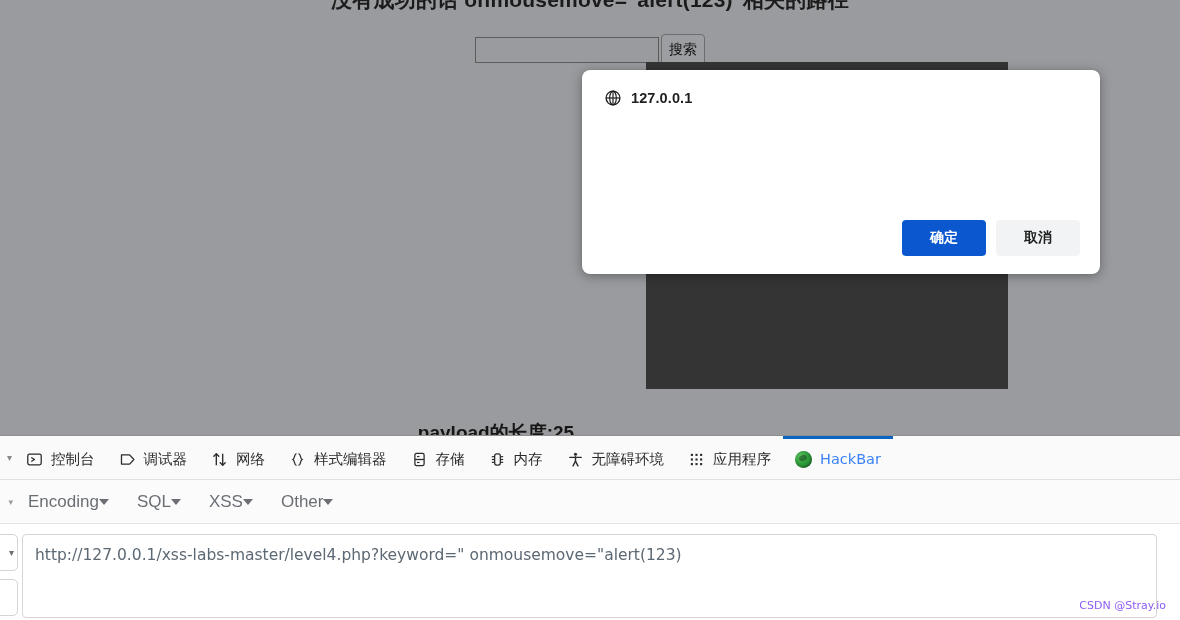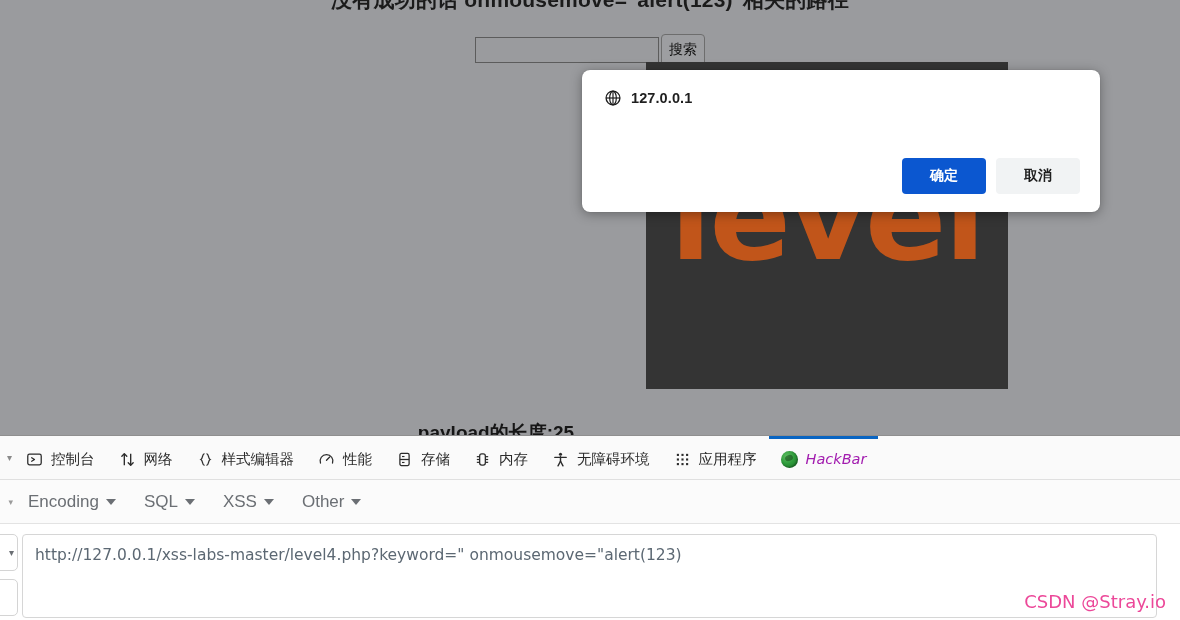--- a/index.html
+++ b/index.html
@@ -91,21 +91,21 @@
     font-size: 19px;
     font-weight: bold;
     color: #161616;
     white-space: nowrap;
   }
 
   
   #modal {
     position: absolute;
     left: 582px; top: 70px;
-    width: 518px; height: 142px;
+    width: 518px; height: 204px;
     background: #ffffff;
     border-radius: 8px;
     box-shadow: 0 2px 12px rgba(0,0,0,.34), 0 0 1px rgba(0,0,0,.25);
     z-index: 40;
   }
   .modal-head {
     display: flex; align-items: center;
     gap: 9px;
     padding: 19px 22px 0 22px;
   }
@@ -172,23 +172,22 @@
     gap: 8px;
     padding: 0 12px;
     font-size: 14.5px;
     color: #2b2b2b;
     white-space: nowrap;
     cursor: pointer;
     border-top: 3px solid transparent;
     font-family: "DejaVu Sans", sans-serif;
   }
   .dt-tab.active {
-    color: #a21caf;
+    color: #3b82f6;
     border-top-color: #0a65c2;
-    font-style: italic;
   }
   .dt-ico { width: 17px; height: 17px; display:block; flex:none; }
   .hb-ico {
     width: 17px; height: 17px; flex: none;
     border-radius: 50%;
     background: radial-gradient(circle at 35% 32%, #5fbf62 0%, #2e9b3b 46%, #1d7a2a 100%);
     box-shadow: inset -1px -1px 2px rgba(0,0,0,.35);
     position: relative;
   }
   .hb-ico::after {
@@ -205,21 +204,21 @@
     background: #fbfbfb;
     border-bottom: 1px solid #e3e3e3;
     overflow: hidden;
   }
   .hb-clip {
     width: 14px; flex:none;
     display:flex; align-items:center; justify-content:flex-end;
     color:#9a9a9a; font-size: 9px; padding-right:1px;
   }
   .hb-menu {
-    display: flex; align-items: center; gap: 7px;
+    display: flex; align-items: center; 
     padding: 0 14px;
     font-size: 17px;
     color: #6b6f74;
     cursor: pointer;
     white-space: nowrap;
   }
   .caret {
     width:0;height:0;
     border-left:5px solid transparent;
     border-right:5px solid transparent;
@@ -266,22 +265,22 @@
     resize: none;
     outline: none;
     line-height: 1.35;
     overflow: hidden;
     white-space: pre-wrap;
   }
 
   .watermark {
     position: absolute;
     right: 14px; bottom: 8px;
-    font-size: 18px;
-    color: #ec4899;
+    font-size: 11px;
+    color: #8b5cf6;
     font-family: "DejaVu Sans", sans-serif;
     z-index: 90;
     user-select: none;
   }
 </style>
 </head>
 <body>
 
 <div id="page-area">
 
@@ -323,46 +322,45 @@
     <div class="dt-clip">▾</div>
 
     <div class="dt-tab">
       <svg class="dt-ico" viewBox="0 0 24 24">
         <rect x="2.5" y="4.5" width="19" height="15" rx="2.5" fill="none" stroke="#2b2b2b" stroke-width="1.8"></rect>
         <polyline points="8,9.5 12,12 8,14.5" fill="none" stroke="#2b2b2b" stroke-width="1.8" stroke-linecap="round" stroke-linejoin="round"></polyline>
       </svg>
       <span>控制台</span>
     </div>
 
+    <div class="dt-tab">
+      <svg class="dt-ico" viewBox="0 0 24 24">
+        <path d="M3.5 5.5 H15 L21 12 L15 18.5 H3.5 Z" fill="none" stroke="#2b2b2b" stroke-width="1.8" stroke-linejoin="round"></path>
+      </svg>
+      <span>调试器</span>
+    </div>
 
     <div class="dt-tab">
       <svg class="dt-ico" viewBox="0 0 24 24">
         <line x1="7.5" y1="20" x2="7.5" y2="4" stroke="#2b2b2b" stroke-width="1.9"></line>
         <polyline points="4,7.5 7.5,4 11,7.5" fill="none" stroke="#2b2b2b" stroke-width="1.9" stroke-linecap="round" stroke-linejoin="round"></polyline>
         <line x1="16.5" y1="4" x2="16.5" y2="20" stroke="#2b2b2b" stroke-width="1.9"></line>
         <polyline points="13,16.5 16.5,20 20,16.5" fill="none" stroke="#2b2b2b" stroke-width="1.9" stroke-linecap="round" stroke-linejoin="round"></polyline>
       </svg>
       <span>网络</span>
     </div>
 
     <div class="dt-tab">
       <svg class="dt-ico" viewBox="0 0 24 24">
         <path d="M10 4 C7.5 4 8.5 10.5 5.5 12 C8.5 13.5 7.5 20 10 20" fill="none" stroke="#2b2b2b" stroke-width="1.8" stroke-linecap="round"></path>
         <path d="M14 4 C16.5 4 15.5 10.5 18.5 12 C15.5 13.5 16.5 20 14 20" fill="none" stroke="#2b2b2b" stroke-width="1.8" stroke-linecap="round"></path>
       </svg>
       <span>样式编辑器</span>
     </div>
 
-    <div class="dt-tab">
-      <svg class="dt-ico" viewBox="0 0 24 24">
-        <path d="M3.5 17 A9 9 0 1 1 20.5 17" fill="none" stroke="#2b2b2b" stroke-width="1.8" stroke-linecap="round"></path>
-        <line x1="12" y1="13" x2="16.5" y2="8.5" stroke="#2b2b2b" stroke-width="1.8" stroke-linecap="round"></line>
-      </svg>
-      <span>性能</span>
-    </div>
 
     <div class="dt-tab">
       <svg class="dt-ico" viewBox="0 0 24 24">
         <rect x="5.5" y="3.5" width="13" height="17" rx="2" fill="none" stroke="#2b2b2b" stroke-width="1.8"></rect>
         <line x1="5.5" y1="12" x2="18.5" y2="12" stroke="#2b2b2b" stroke-width="1.8"></line>
         <line x1="8.5" y1="7.8" x2="12" y2="7.8" stroke="#2b2b2b" stroke-width="1.6"></line>
         <line x1="8.5" y1="16.2" x2="12" y2="16.2" stroke="#2b2b2b" stroke-width="1.6"></line>
       </svg>
       <span>存储</span>
     </div>

